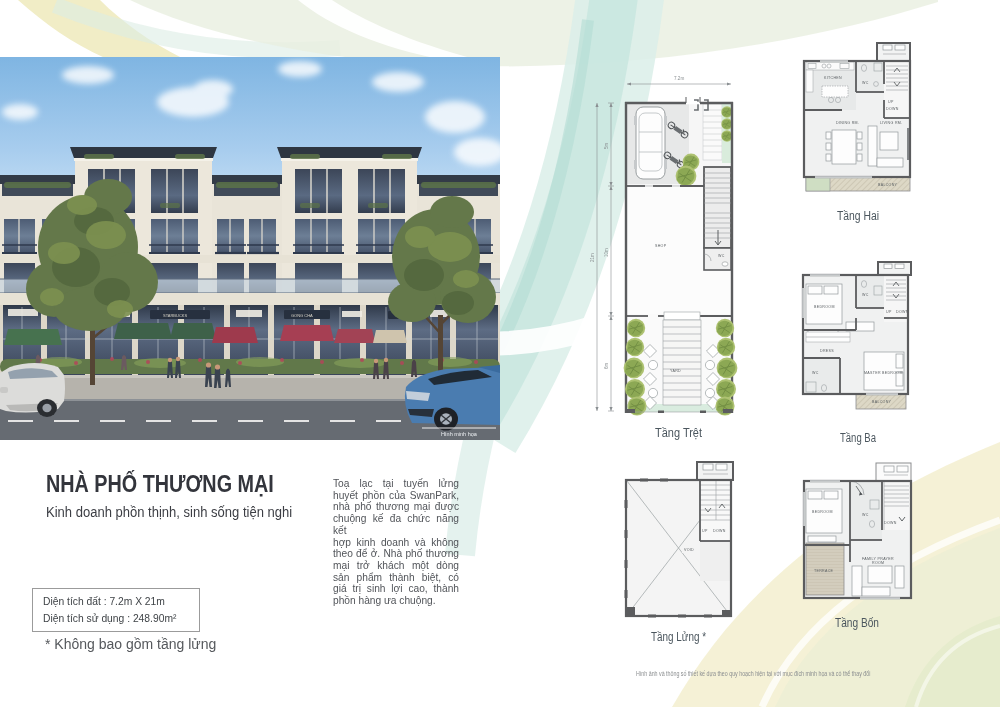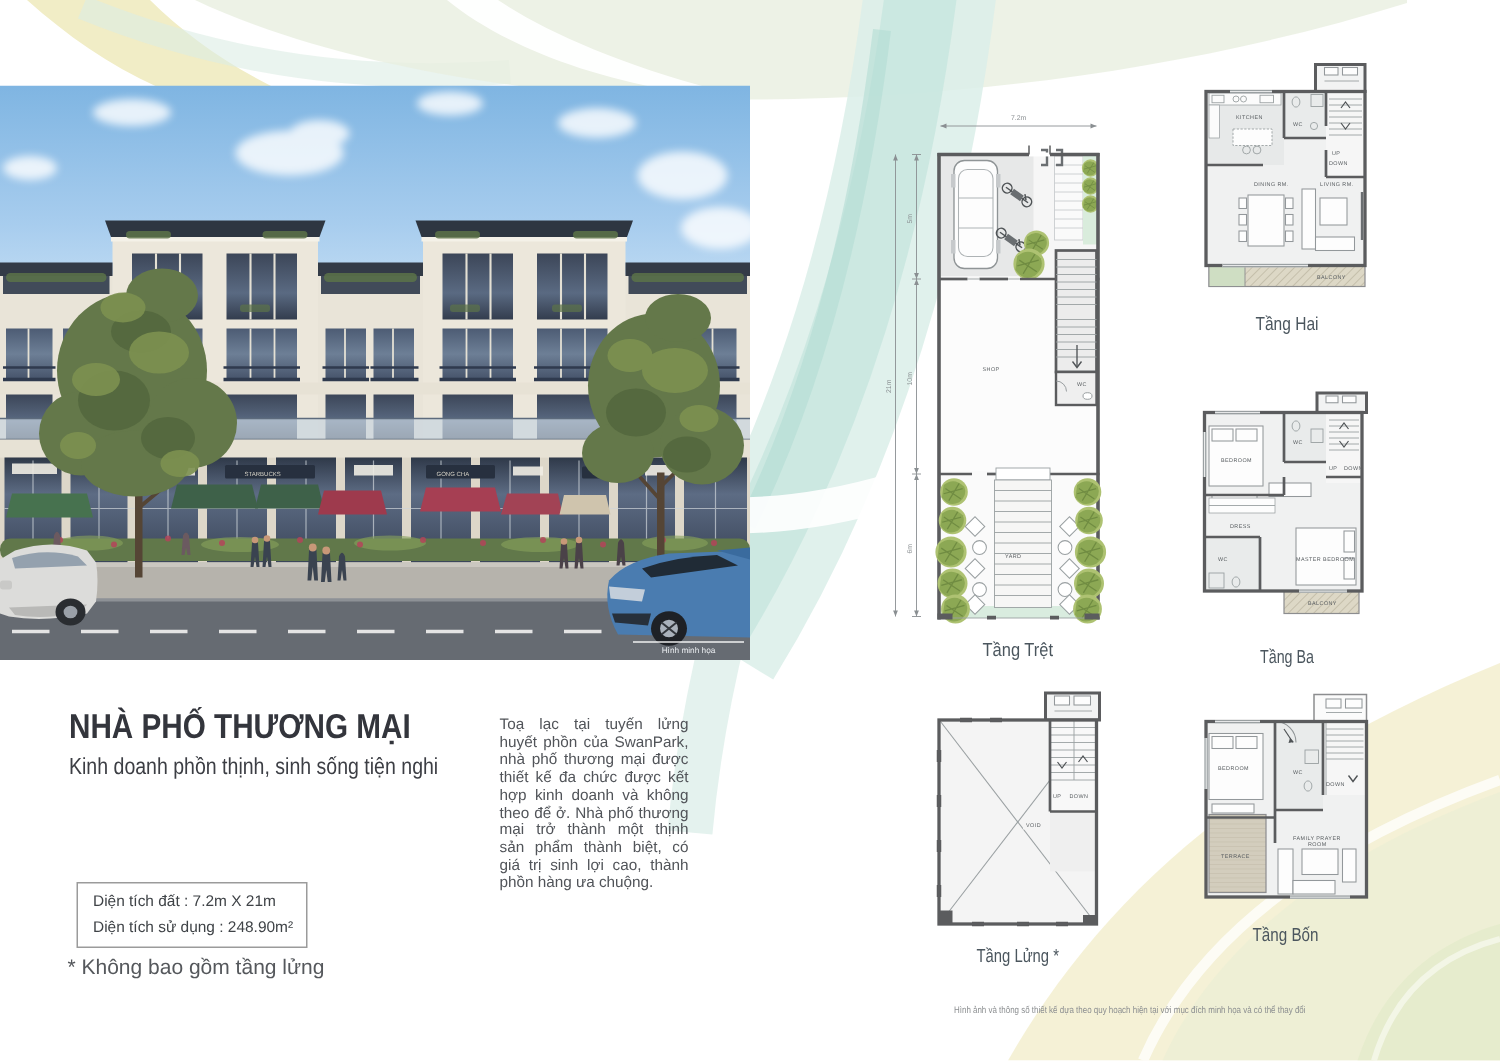--- a/index.html
+++ b/index.html
@@ -6,22 +6,22 @@
   body{width:1000px;height:707px;position:relative;overflow:hidden;background:#fff;
        font-family:"Liberation Sans",sans-serif}
   .abs{position:absolute}
   .title{left:46px;top:471px;font-size:23px;font-weight:bold;color:#33353c;white-space:nowrap;
          transform:scale(0.86,1);transform-origin:left top}
   .subtitle{left:46px;top:503px;font-size:15.5px;color:#3c3e44;white-space:nowrap;
          transform:scale(0.84,1);transform-origin:left top}
   .para{left:333px;top:478px;width:126px;font-size:10.2px;line-height:11.72px;color:#515459}
   .para div{text-align:justify;text-align-last:justify}
   .para div.last{text-align-last:left}
-  .box{left:51px;top:588px;width:142px;height:31px;border:1px solid #9b9b9b;
-       padding:5px 0 6px 10px;font-size:10.3px;line-height:16.5px;color:#3f4347;white-space:nowrap}
+  .box{left:32px;top:588px;width:142px;height:31px;border:1px solid #9b9b9b;
+       padding:5px 14px 6px 10px;font-size:10.3px;line-height:16.5px;color:#3f4347;white-space:nowrap}
   .foot1{left:45px;top:636px;font-size:14px;color:#55585c;white-space:nowrap}
   .foot2{left:636px;top:670px;font-size:6.4px;color:#8b8e90;white-space:nowrap;
          transform:scale(0.83,1);transform-origin:left top}
 </style>
 </head>
 <body>
 
 <svg class="abs" style="left:0;top:0" width="1000" height="707" viewBox="0 0 1000 707">
 
   <path d="M18,0 C45,24 72,43 105,58 L182,58 C150,42 122,22 100,0 Z" fill="#f1edc6"></path>
@@ -393,24 +393,24 @@
   <line x1="422" y1="371" x2="496" y2="371" stroke="#ffffff" stroke-width="1" opacity="0.9"></line>
   <text x="459" y="378.5" font-family="Liberation Sans" font-size="5.5" fill="#eceff2" text-anchor="middle">Hình minh họa</text>
 </svg>
 
 <div class="abs title">NHÀ PHỐ THƯƠNG MẠI</div>
 <div class="abs subtitle">Kinh doanh phồn thịnh, sinh sống tiện nghi</div>
 <div class="abs para">
   <div>Toạ lạc tại tuyến lửng</div>
   <div>huyết phồn của SwanPark,</div>
   <div>nhà phố thương mại được</div>
-  <div>thiết kế đa chức được kết</div>
+  <div>chuộng kế đa chức năng kết</div>
   <div>hợp kinh doanh và không</div>
   <div>theo để ở. Nhà phố thương</div>
-  <div>mại trở thành một thịnh</div>
+  <div>mại trở khách một dòng</div>
   <div>sản phẩm thành biệt, có</div>
   <div>giá trị sinh lợi cao, thành</div>
   <div class="last">phồn hàng ưa chuộng.</div>
 </div>
 <div class="abs box">Diện tích đất : 7.2m X 21m<br>Diện tích sử dụng : 248.90m²</div>
 <div class="abs foot1">* Không bao gồm tầng lửng</div>
 <div class="abs foot2">Hình ảnh và thông số thiết kế dựa theo quy hoạch hiện tại với mục đích minh họa và có thể thay đổi</div>
 
 <svg id="plans" class="abs" style="left:0;top:0" width="1000" height="707" viewBox="0 0 1000 707">
 <style>

